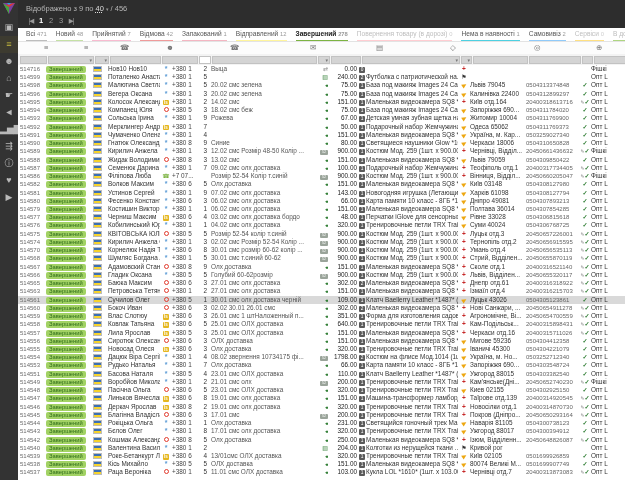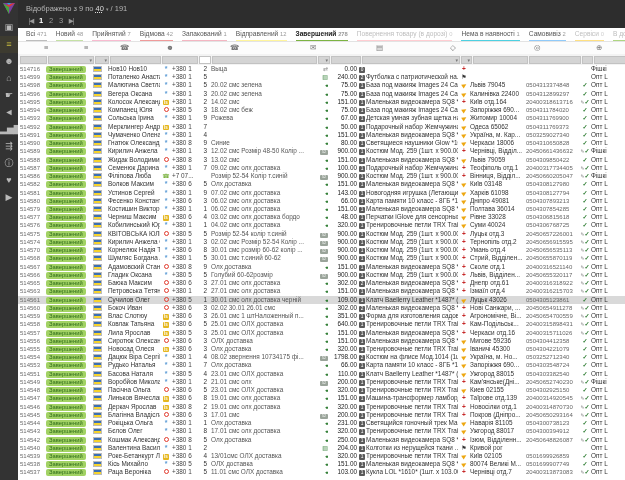--- a/index.html
+++ b/index.html
@@ -116,21 +116,21 @@
         <div class="sb-ic">▶</div>
       </div>
   </div>
 
   <div class="main">
     <div class="topbar">
       <div class="tb-line1">
         <span>Відображено з 9 по</span>
         <span class="pp">40</span>
         <span class="arr">▾</span>
-        <span>/ 191</span>
+        <span>/ 456</span>
       </div>
       <div class="pager" id="pager-host"><span class="nav">|◀</span><span class="cur">1</span><span>2</span><span>3</span><span class="nav">▶|</span></div>
     </div>
 
     <div class="tabs" id="tabs-host">
         <div class="tab" style="border-bottom-color: rgb(189, 189, 189);"><span class="tl">Всі</span> <span class="tc">471</span></div>
         <div class="tab" style="border-bottom-color: rgb(197, 225, 165);"><span class="tl">Новий</span> <span class="tc">48</span></div>
         <div class="tab" style="border-bottom-color: rgb(248, 187, 208);"><span class="tl">Прийнятий</span> <span class="tc">7</span></div>
         <div class="tab" style="border-bottom-color: rgb(239, 154, 154);"><span class="tl">Відмова</span> <span class="tc">42</span></div>
         <div class="tab" style="border-bottom-color: rgb(244, 182, 194);"><span class="tl">Запакований</span> <span class="tc">1</span></div>

